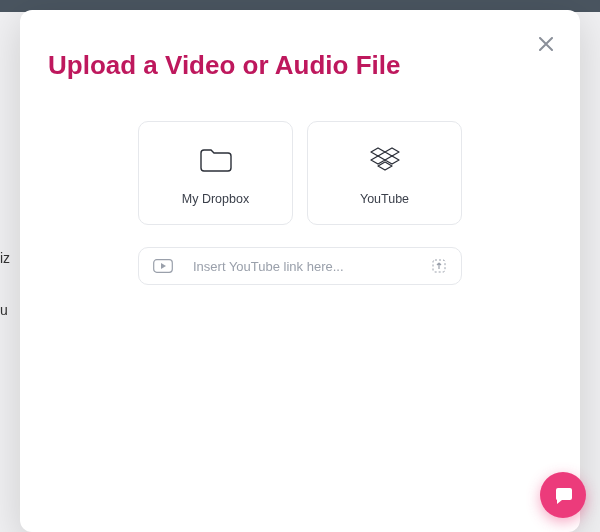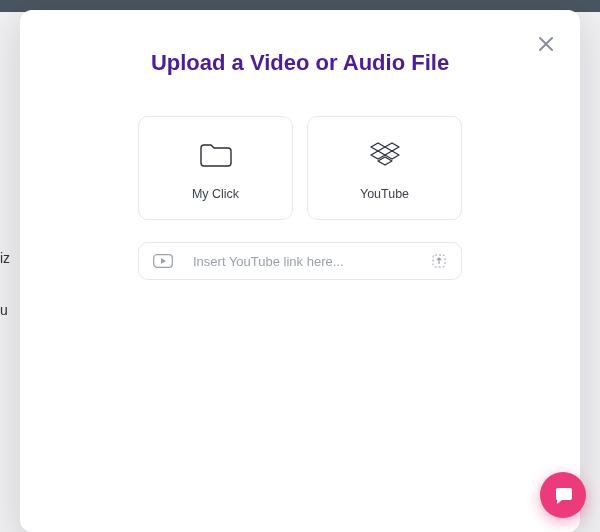--- a/index.html
+++ b/index.html
@@ -25,24 +25,24 @@
       box-shadow: 0 10px 40px rgba(0,0,0,0.15);
     }
     .close-btn {
       position: absolute; top: 20px; right: 20px;
       width: 28px; height: 28px;
       display: flex; align-items: center; justify-content: center;
       color: #8a8f99; cursor: pointer; font-size: 16px;
       background: none; border: none;
     }
     .title {
-      text-align: center;
-      font-size: 22px;
+      text-align: left;
+      font-size: 26px;
       font-weight: 700;
-      color: #4c1d95;
+      color: #be185d;
       margin-top: 12px;
       margin-bottom: 40px;
     }
     .dropzone {
       border: 1px solid #e6e8ec;
       border-radius: 10px;
       padding: 30px 20px 28px;
       text-align: center;
       margin: 0 90px 28px;
       cursor: pointer;
@@ -111,21 +111,21 @@
   <h1 class="title">Upload a Video or Audio File</h1>
 
 
   <div class="cards">
     <div class="card">
       <div class="card-icon">
         <svg width="34" height="26" viewBox="0 0 34 26" fill="none">
             <path d="M2 6 C2 4 3 3 5 3 L12 3 L15 6 L29 6 C31 6 32 7 32 9 L32 21 C32 23 31 24 29 24 L5 24 C3 24 2 23 2 21 Z" stroke="#2b2f38" stroke-width="1.4"></path>
           </svg>
       </div>
-      <div class="card-label">My Click</div>
+      <div class="card-label">My Dropbox</div>
     </div>
     <div class="card">
       <div class="card-icon">
         <svg width="32" height="28" viewBox="0 0 32 28" fill="none" stroke="#2b2f38" stroke-width="1.3" stroke-linejoin="round">
           <path d="M9 2 L16 6 L9 10 L2 6 Z"></path>
             <path d="M23 2 L30 6 L23 10 L16 6 Z"></path>
           <path d="M9 10 L16 14 L9 18 L2 14 Z"></path>
             <path d="M23 10 L30 14 L23 18 L16 14 Z"></path>
           <path d="M16 16 L23 20 L16 24 L9 20 Z"></path>
         </svg>

